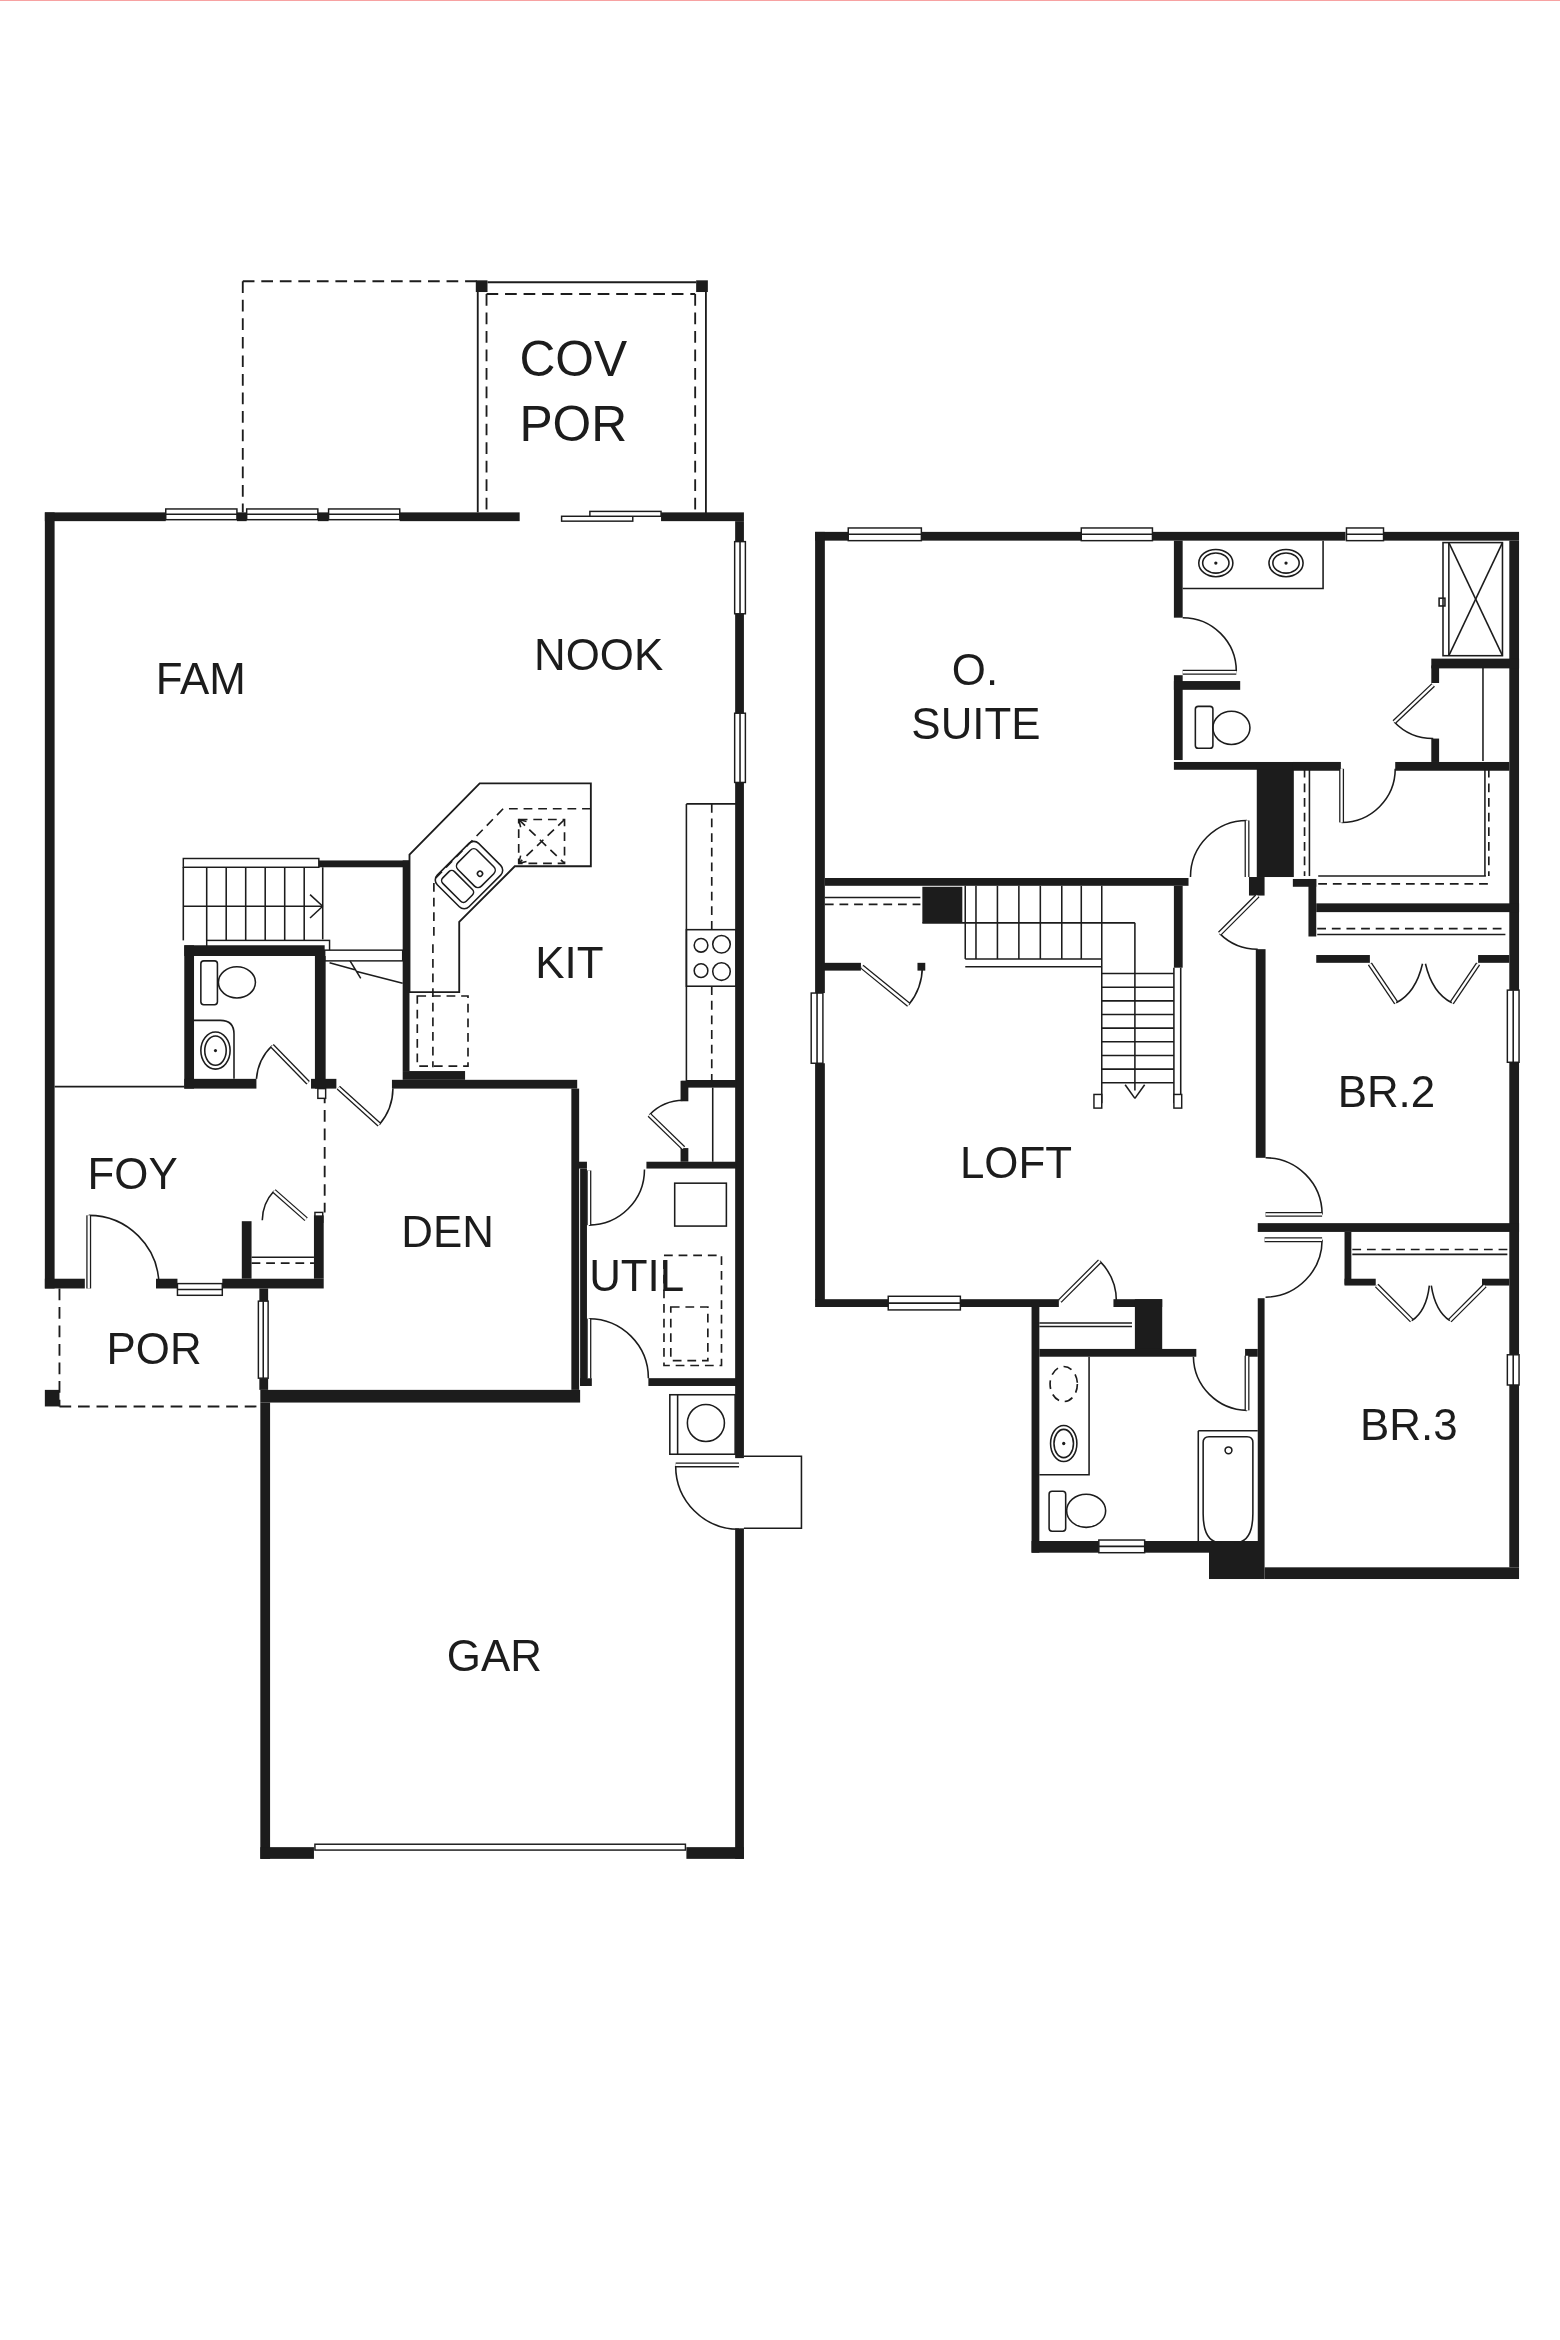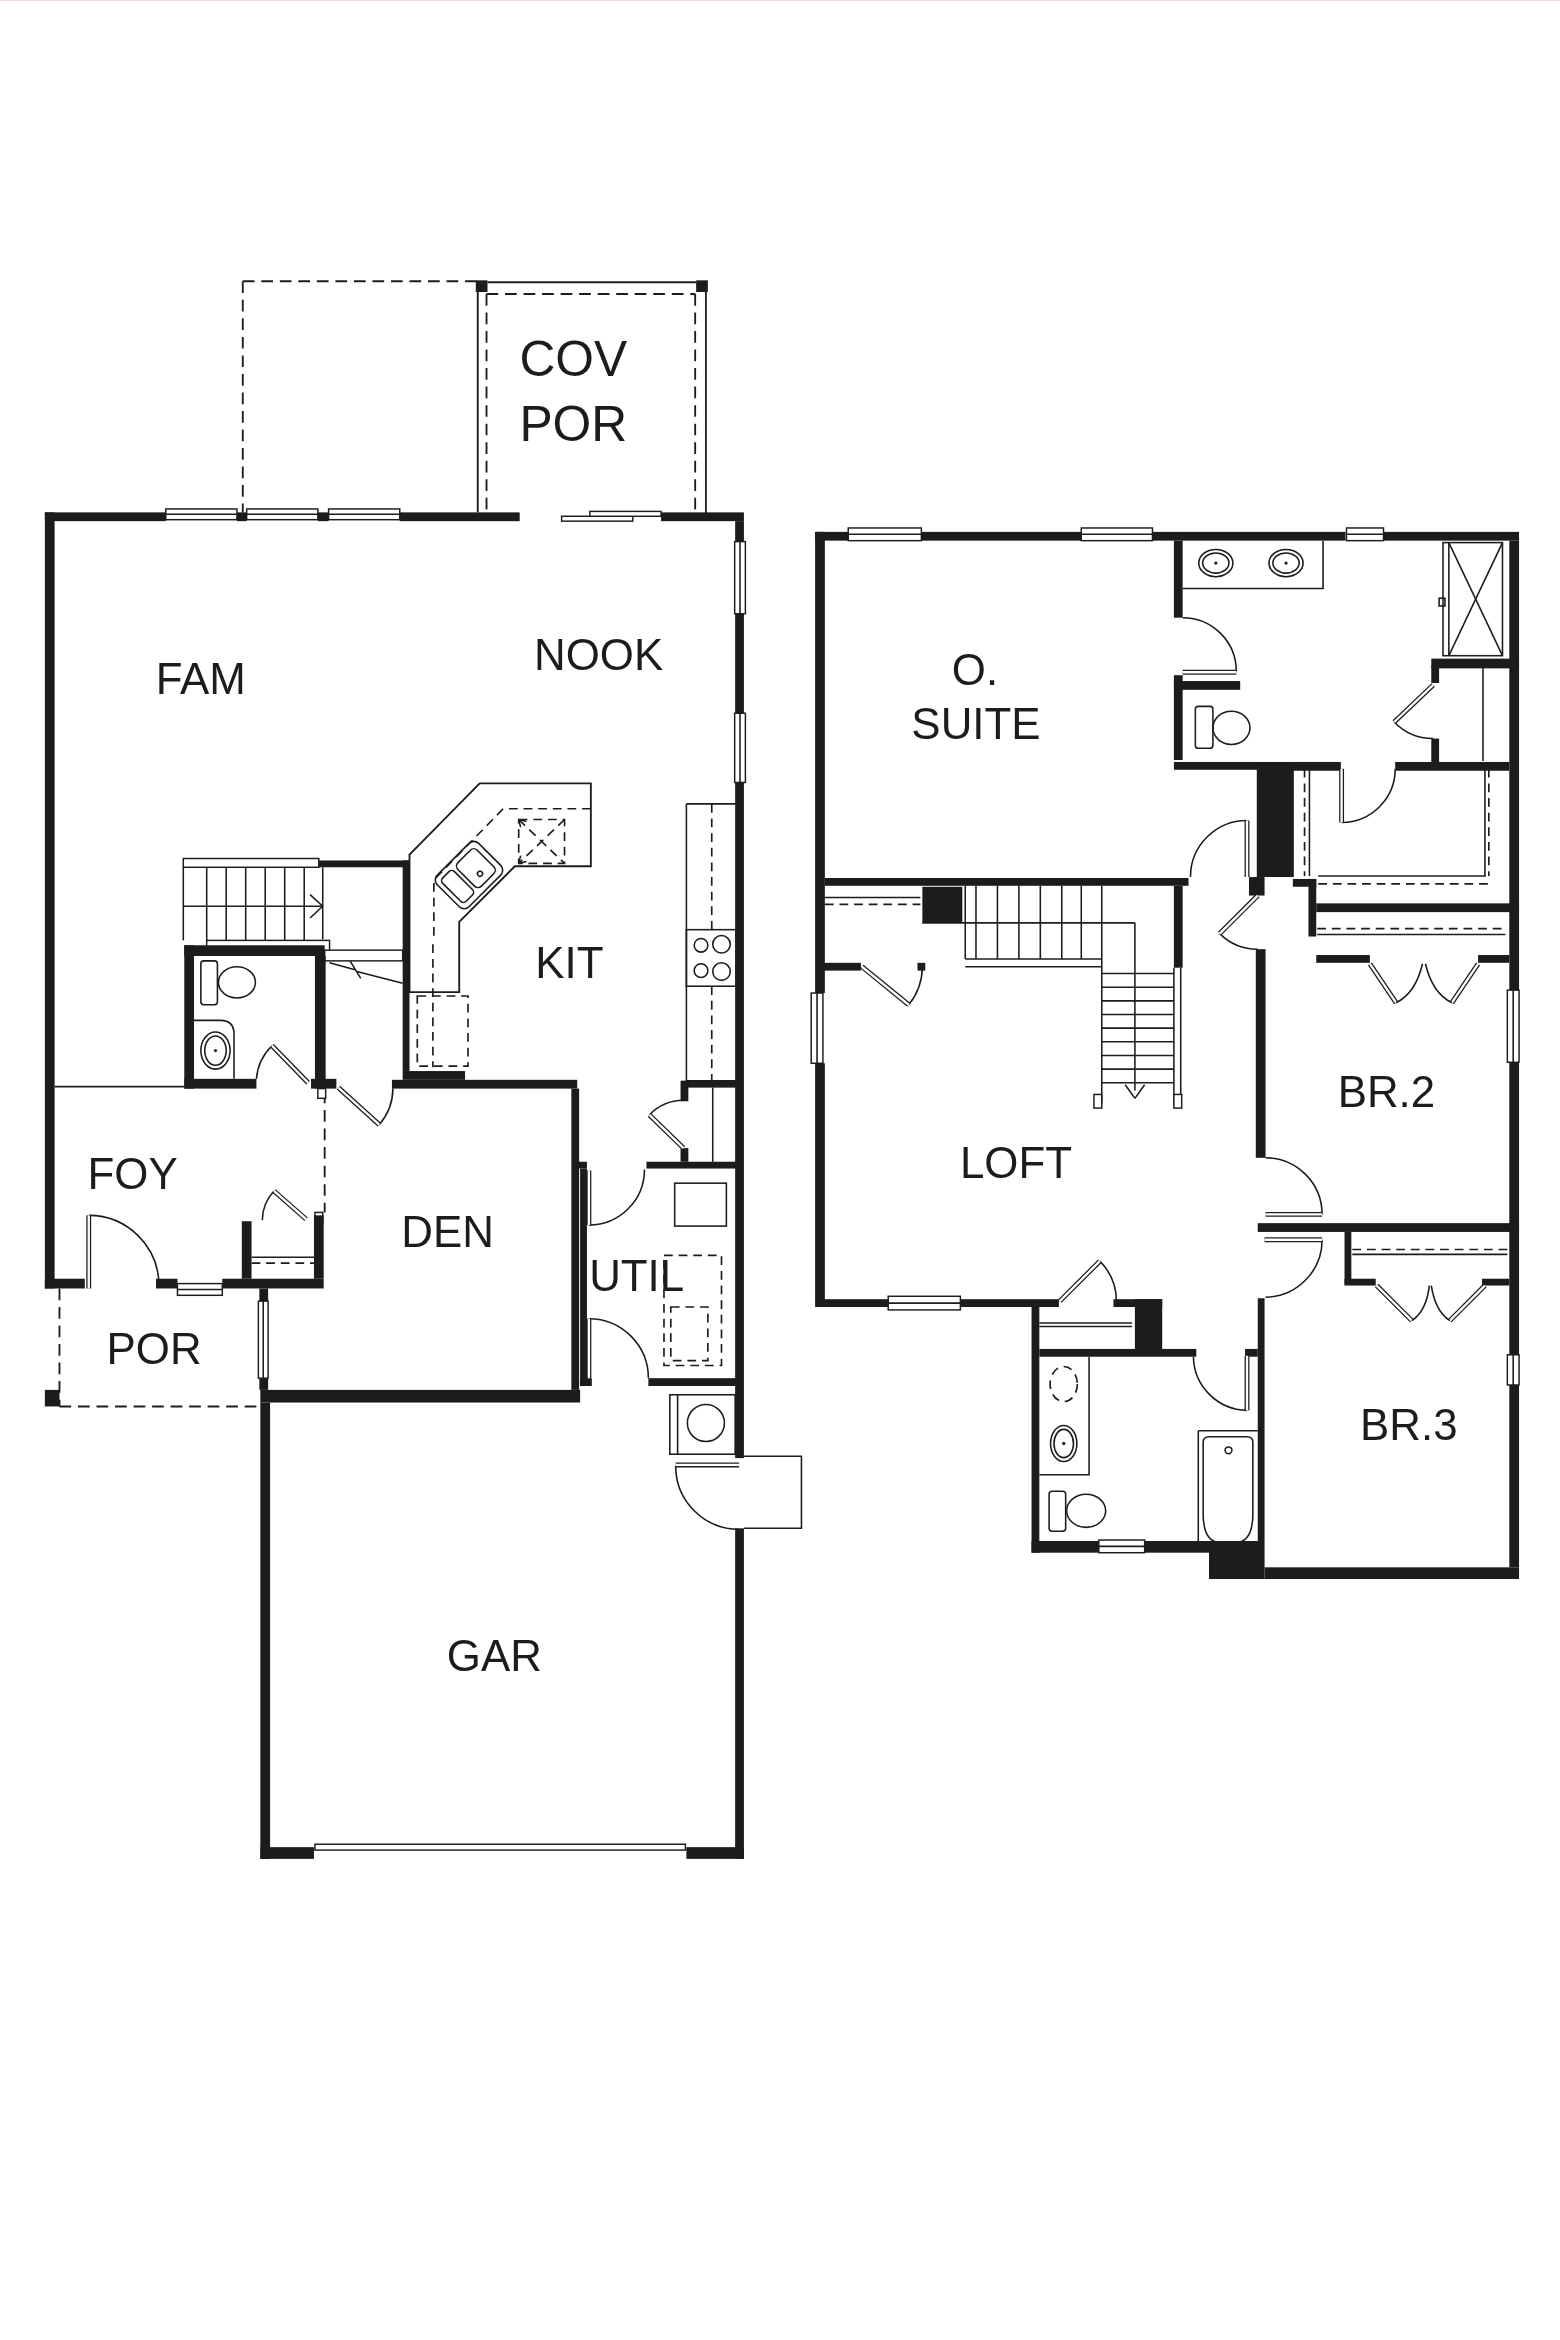--- a/index.html
+++ b/index.html
@@ -1,16 +1,16 @@
 <!DOCTYPE html>
 <html><head>
 <meta charset="utf-8">
 <style>
 html,body{margin:0;padding:0;background:#ffffff;-webkit-font-smoothing:antialiased}
-#pg{width:1560px;height:2108px;background:#fca5a5;position:relative}
+#pg{width:1560px;height:2108px;background:#ef4444;position:relative}
 svg{display:block}
 text{font-family:"Liberation Sans",sans-serif;fill:#1c1c1c;text-anchor:middle}
 .w{fill:#1c1c1c}
 .t{stroke:#1c1c1c;stroke-width:1.9;fill:none}
 .tw{stroke:#1c1c1c;stroke-width:1.9;fill:#fff}
 .t1{stroke:#1c1c1c;stroke-width:1.6;fill:none}
 .d{stroke:#1c1c1c;stroke-width:1.9;fill:none;stroke-dasharray:12 7}
 .d2{stroke:#1c1c1c;stroke-width:1.7;fill:none;stroke-dasharray:9 6}
 .lf{stroke:#1c1c1c;stroke-width:5;fill:none}
 .lw{stroke:#ffffff;stroke-width:2.4;fill:none}

